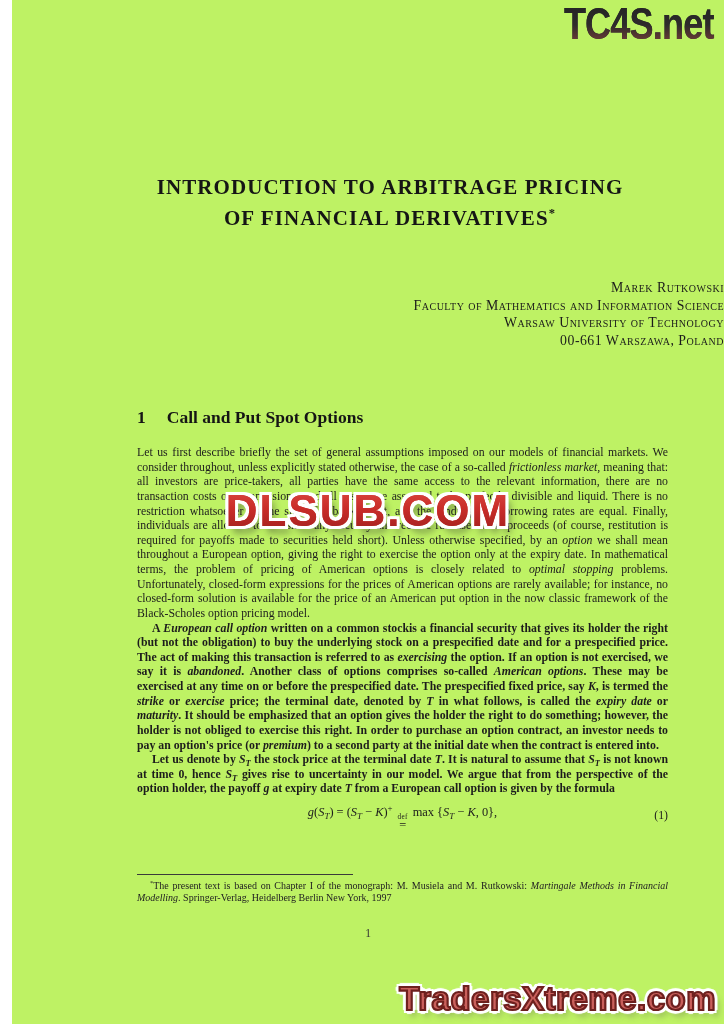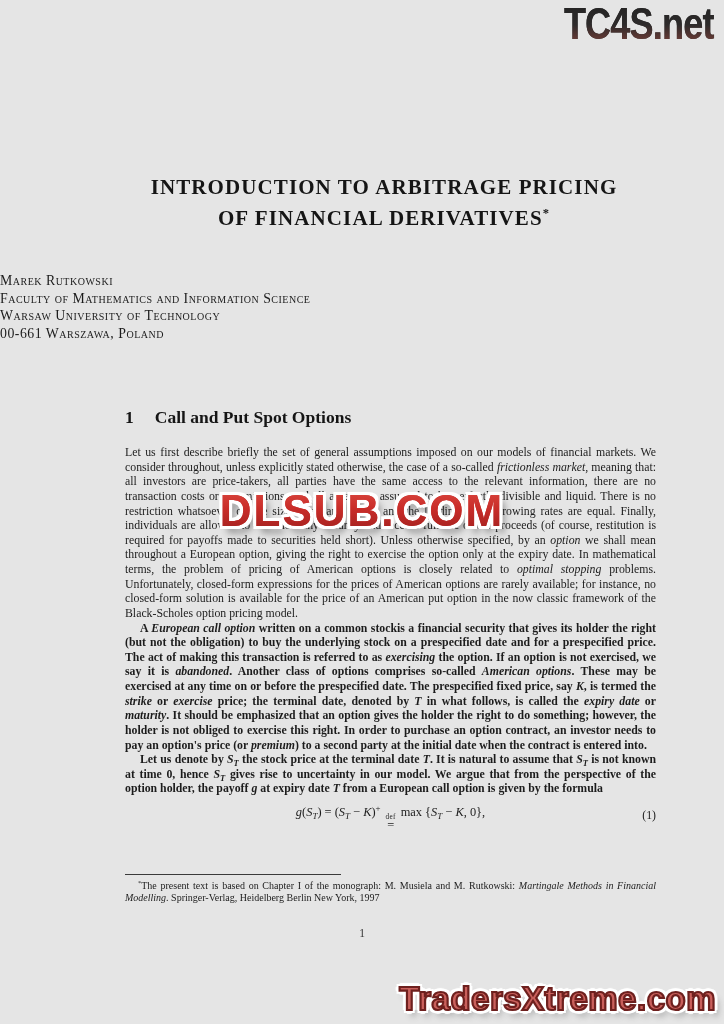--- a/index.html
+++ b/index.html
@@ -2,21 +2,21 @@
 <html><head>
 <meta charset="utf-8">
 <style>
   html,body { margin:0; padding:0; background:#ffffff; }
   body {
     width:724px; height:1024px; position:relative; overflow:hidden;
     font-family:"Liberation Serif","DejaVu Serif",serif;
     color:#1c1c1c;
     -webkit-font-smoothing:antialiased;
   }
-  .page { position:absolute; inset:0; background:#e5e5e5; }
+  .page { position:absolute; inset:0; background:#bef264;margin-left:12px; }
 
   
   .logo-tc4s {
     position:absolute; top:2px; right:10px;
     font-family:"Liberation Sans","DejaVu Sans",sans-serif;
     font-weight:bold; font-size:44px; letter-spacing:-1px;
     transform:scaleX(0.82); transform-origin:100% 50%;
     white-space:nowrap; line-height:44px;
   }
   .logo-tc4s .base { color:#2b2b2b; }
@@ -29,22 +29,22 @@
   
   .title {
     position:absolute; top:172px; left:0; width:100%;
     text-align:center; font-weight:bold; font-size:21px; line-height:30.5px;
     letter-spacing:1.1px; color:#151515;padding-left:22px;
   }
   .title sup { font-size:60%; line-height:0; }
 
   
   .authors {
-    position:absolute; top:272px; left:0; width:100%;
-    text-align:left; font-variant:small-caps; font-size:13.8px;
+    position:absolute; top:279px; left:0; width:100%;
+    text-align:right; font-variant:small-caps; font-size:13.8px;
     line-height:17.6px; letter-spacing:.5px; color:#1b1b1b;
   }
 
   
   .section-heading {
     position:absolute; top:407px; left:125px;
     font-weight:bold; font-size:17.5px; color:#151515;
     display:flex; align-items:baseline;
   }
   .section-heading .num { margin-right:21px; }

